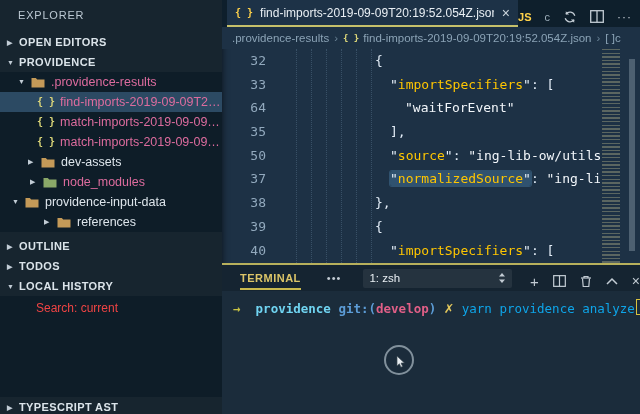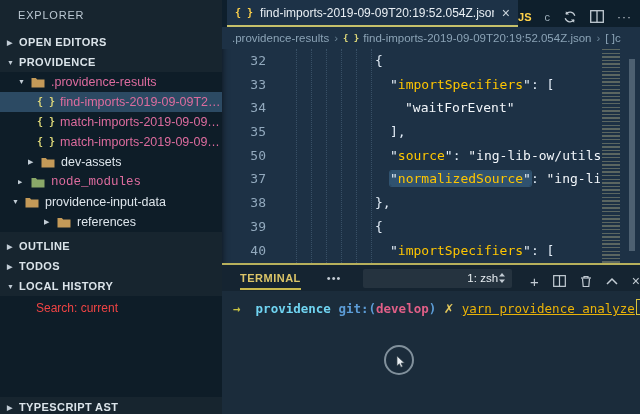--- a/index.html
+++ b/index.html
@@ -77,34 +77,34 @@
   .term-header{position:absolute;left:0;top:0;width:418px;height:26px;background:#152431;
                display:flex;align-items:center;color:#c3ccd4;}
   .term-title{position:relative;margin-left:18px;font-size:11px;font-weight:bold;
               letter-spacing:.5px;color:#dcc568;cursor:pointer;}
   .term-title::after{content:"";position:absolute;left:0;right:0;bottom:-6px;height:2px;
                      background:#c9b94e;}
   .term-more{margin-left:26px;font-size:11px;letter-spacing:1px;cursor:pointer;}
   .term-select{margin-left:22px;width:158px;height:19px;background:rgba(255,255,255,.07);
                border-radius:2px;display:flex;align-items:center;font-size:11.5px;color:#e8eef2;
                padding:0 6px;box-sizing:border-box;cursor:pointer;}
-  .term-select .sel-label{flex:1;text-align:right;}
+  .term-select .sel-label{flex:1;text-align:left;}
   .term-icons{display:flex;align-items:center;gap:14px;margin-left:18px;}
   .term-icons .act{color:#c3ccd4;}
   .plus{font-size:15px;line-height:1;}
   .xclose{font-size:14px;}
   .term-body{position:absolute;left:0;top:26px;width:418px;height:123px;
              font-family:"DejaVu Sans Mono",monospace;font-size:12.5px;}
   .prompt{position:absolute;left:11px;top:8px;white-space:pre;}
   .p-arrow{color:#c9c343;font-weight:bold;}
   .p-dir{color:#70d4f1;font-weight:bold;}
   .p-git{color:#5c9cd6;font-weight:bold;}
   .p-branch{color:#e05f87;font-weight:bold;}
   .p-dirty{color:#e3c75c;font-family:"DejaVu Sans",sans-serif;}
-  .p-cmd{color:#eab308;text-decoration:underline;}
+  .p-cmd{color:#0ea5e9;}
   .p-cursor{display:inline-block;width:7px;height:14px;border:1px solid #d9c23f;
             vertical-align:-2px;margin-left:1px;}
   
   .click-ring{position:absolute;left:384px;top:345px;width:26px;height:26px;border-radius:50%;
               border:2px solid rgba(155,170,180,.8);pointer-events:none;}
   .click-ring svg{position:absolute;left:10px;top:9px;}
   svg.icon{display:block;}
 </style>
 </head>
 <body>
@@ -148,21 +148,21 @@
         </div>
         <div class="tree-row" style="padding-left: 28px;">
           <span class="arr">▶</span>
           <span class="ticon">
             <svg class="icon" width="14" height="11" viewBox="0 0 14 11">
               <path d="M0.5 1 h4.3 l1.4 1.6 h7.3 V10.5 H0.5 Z" fill="#c49a58"></path>
             </svg>
           </span>
           <span class="lbl c-white">dev-assets</span>
         </div>
-        <div class="tree-row" style="padding-left: 18px; font-family: Liberation Mono, monospace;">
+        <div class="tree-row" style="padding-left: 30px;">
           <span class="arr">▶</span>
           <span class="ticon">
             <svg class="icon" width="14" height="11" viewBox="0 0 14 11">
               <path d="M0.5 1 h4.3 l1.4 1.6 h7.3 V10.5 H0.5 Z" fill="#8aa868"></path>
             </svg>
           </span>
           <span class="lbl c-pink">node_modules</span>
         </div>
         <div class="tree-row" style="padding-left: 12px;">
           <span class="arr">▼</span>
@@ -250,21 +250,21 @@
         <div class="guide" style="left:149px;"></div>
       <div class="code-line">
             <span class="ln">32</span>
             <span class="lt" style="left: 153px;"><span class="pun">{</span></span>
           </div>
           <div class="code-line">
             <span class="ln">33</span>
             <span class="lt" style="left: 168px;"><span class="pun">"</span><span class="key">importSpecifiers</span><span class="pun">"</span><span class="pun">: [</span></span>
           </div>
           <div class="code-line">
-            <span class="ln">34</span>
+            <span class="ln">64</span>
             <span class="lt" style="left: 183px;"><span class="str">"waitForEvent"</span></span>
           </div>
           <div class="code-line">
             <span class="ln">35</span>
             <span class="lt" style="left: 168px;"><span class="pun">],</span></span>
           </div>
           <div class="code-line">
             <span class="ln">50</span>
             <span class="lt" style="left: 168px;"><span class="pun">"</span><span class="key">source</span><span class="pun">"</span><span class="pun">: </span><span class="str">"ing-lib-ow/utils/eve</span></span>
           </div>

